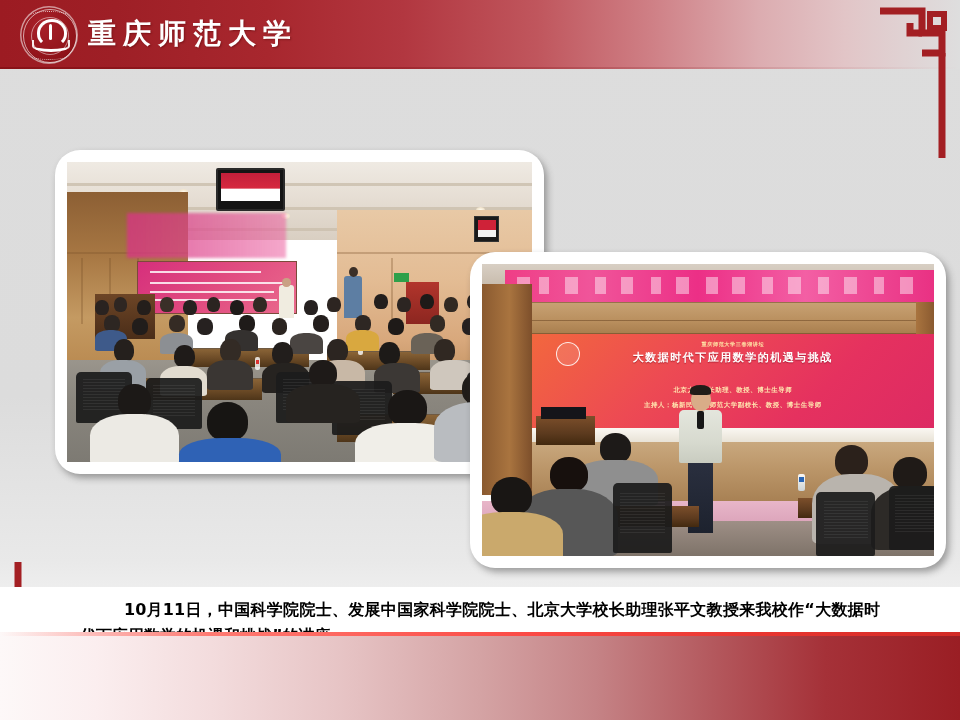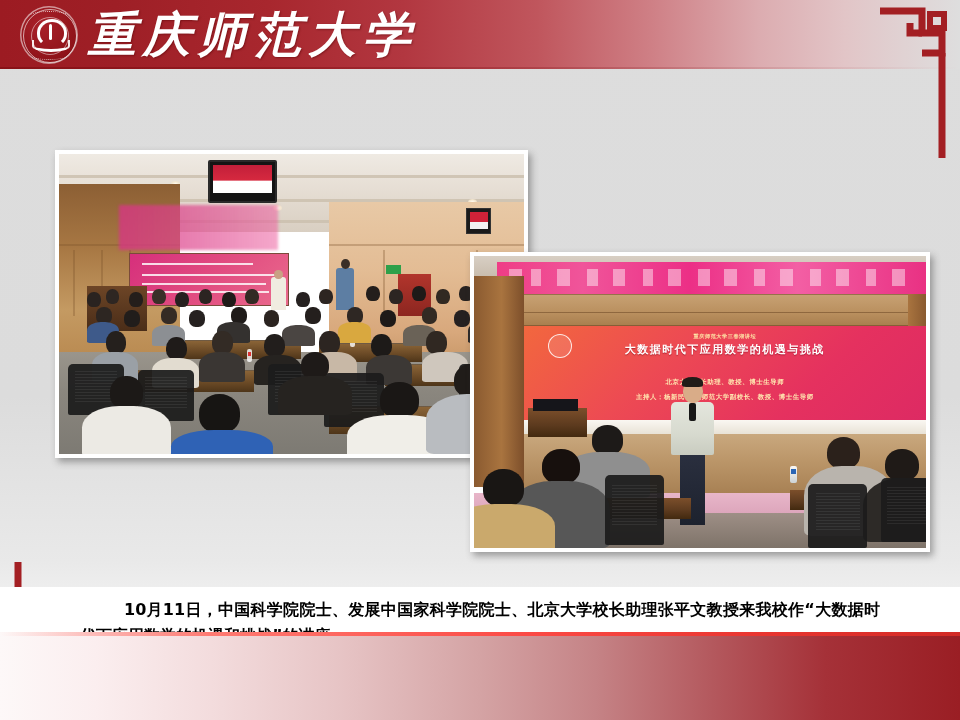--- a/index.html
+++ b/index.html
@@ -74,40 +74,40 @@
     position:absolute; left:9px; top:44px; width:40px; height:9px;
     border-bottom:1.5px dotted rgba(255,255,255,.7);
     border-radius:0 0 50% 50%;
   }
 
   #university-name {
     position: absolute; left: 88px; top: 5px;
     height: 58px; line-height: 58px;
     color: #ffffff;
     font-family: "DejaVu Serif", "Liberation Serif", serif;
-    font-size: 48px;
+    font-size: 28px;
     font-weight: bold;
-    font-style: italic;
     letter-spacing: 7px;
     text-shadow: 1px 1px 2px rgba(80,0,5,.45);
     white-space: nowrap;
   }
 
   
   .ornament { position: absolute; }
   #ornament-top-right { right: 0px; top: 0px; width: 80px; height: 158px; }
   #ornament-bottom-left { left: 0px; bottom: 0px; width: 80px; height: 158px; }
 
   
   .photo-frame {
     position: absolute;
     background: #ffffff;
-    padding: 4px;
+    padding: 12px;
     box-shadow: 3px 4px 7px rgba(60,60,60,.45);
     overflow: hidden;
+    border-radius: 25px;
   }
   #photo-hall  { left: 55px; top: 150px; width: 465px; height: 300px; }
   #photo-speaker { left: 470px; top: 252px; width: 452px; height: 292px; }
   .photo-inner { position: relative; width: 100%; height: 100%; overflow: hidden; }
 
   
   .p1-ceiling{
     position:absolute; left:0; top:0; width:100%; height:26%;
     background:linear-gradient(to bottom,#efeae3 0%, #e6ded4 45%, #d9cfc2 100%);
   }

